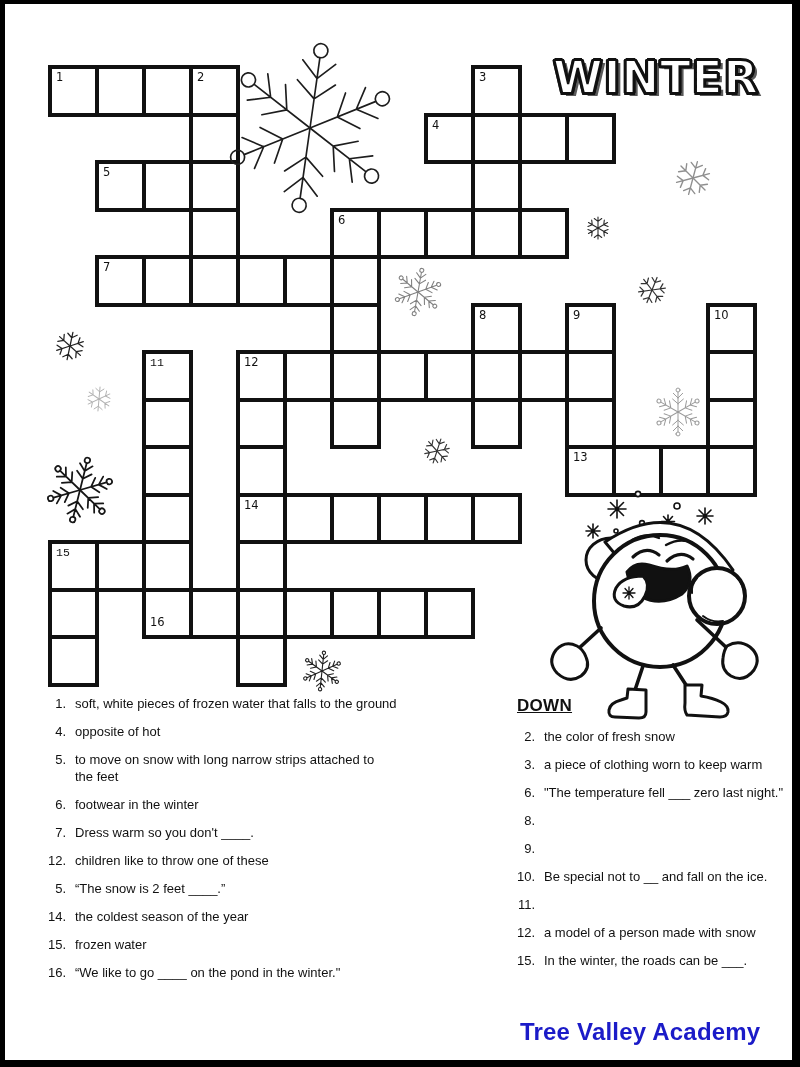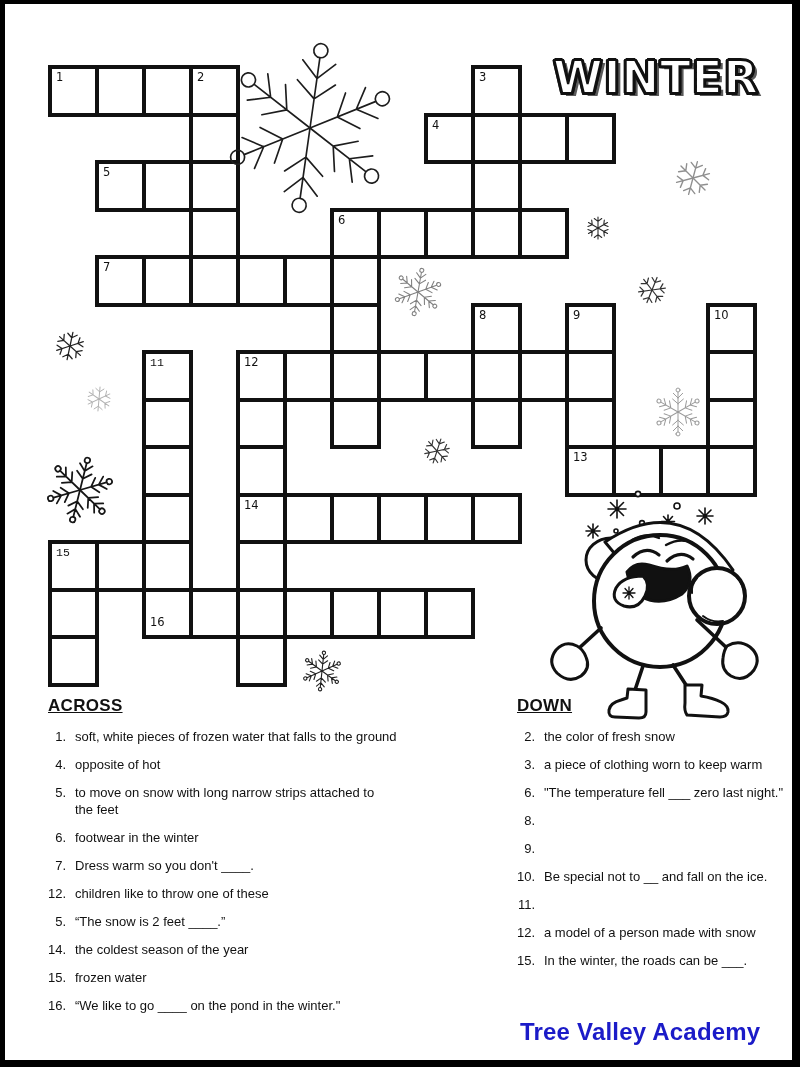--- a/index.html
+++ b/index.html
@@ -218,21 +218,20 @@
       <path d="M32,158 Q20,152 11,162 Q2,174 12,185 Q24,196 36,188 Q46,180 41,169 Q38,161 32,158 Z" stroke-width="3"></path>
       <path d="M182,158 Q194,151 205,159 Q217,169 209,182 Q199,195 186,188 Q176,182 178,170 Q179,162 182,158 Z" stroke-width="3"></path>
       <path d="M98,178 L89,205" fill="none" stroke-width="3.6"></path>
       <path d="M128,177 L145,203" fill="none" stroke-width="3.6"></path>
       <path d="M83,201 L101,202 L101,224 Q101,230 94,230 L70,229 Q63,229 64,222 Q65,215 76,212 L82,210 Z" stroke-width="3"></path>
       <path d="M140,197 L157,197 L156,208 Q168,210 176,214 Q184,218 183,224 Q182,229 175,229 L142,227 Q139,223 140,215 Z" stroke-width="3"></path>
     </g>
   </svg>
 
   <div id="across-col" class="clue-col">
-    <div class="clue-header">ACROSS</div>
     <div id="across-list">
         <div class="clue">
           <span class="clue-num">1.</span>
           <span class="clue-text">soft, white pieces of frozen water that falls to the ground</span>
         </div>
         <div class="clue">
           <span class="clue-num">4.</span>
           <span class="clue-text">opposite of hot</span>
         </div>
         <div class="clue">

